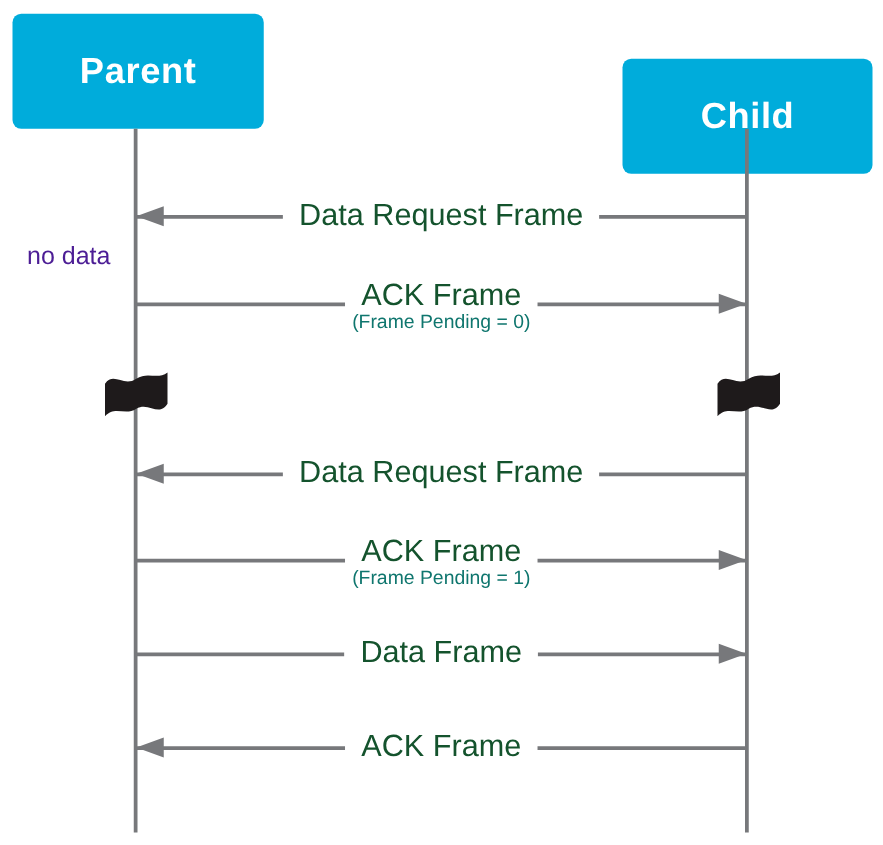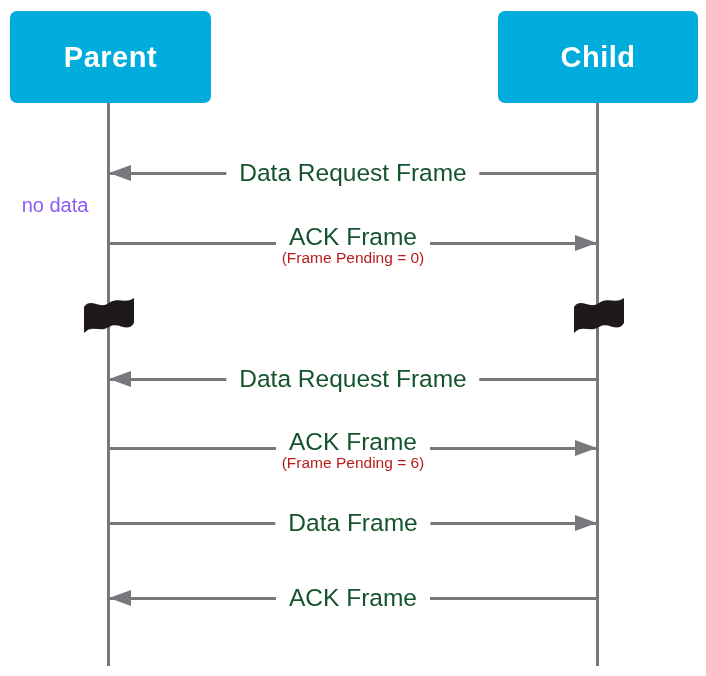--- a/index.html
+++ b/index.html
@@ -6,21 +6,21 @@
   .canvas{
     position:relative;width:706px;height:668px;background:#ffffff;overflow:hidden;
     font-family:"Liberation Sans","DejaVu Sans",sans-serif;
   }
   .actor{
     position:absolute;top:11px;height:92px;border-radius:7px;
     background:#00ACDB;color:#ffffff;display:flex;align-items:center;justify-content:center;
     font-size:29px;font-weight:700;letter-spacing:.5px;
   }
   .actor.parent{left:10px;width:201px;}
-  .actor.child{left:498px;width:200px;}
+  .actor.child{left:498px;width:200px;margin-top:36px;}
   .lifeline{
     position:absolute;top:103px;width:3px;height:563px;background:#77787B;
   }
   .lifeline.parent{left:107px;}
   .lifeline.child{left:596px;}
   .msg-row{position:absolute;left:108px;width:490px;height:0;}
   .msg-row .mline{
     position:absolute;left:0;right:0;top:-1px;height:2.5px;background:#77787B;
   }
   .arrowhead{position:absolute;top:-8.5px;width:0;height:0;
@@ -29,26 +29,26 @@
   .msg-row.dir-right .arrowhead{right:1px;border-left:22px solid #77787B;}
   .msg-row .lbl{
     position:absolute;left:50%;top:0;transform:translate(-50%,-50%);
     background:#ffffff;padding:0 13px;white-space:nowrap;
     font-size:24.5px;color:#14532d;line-height:1.15;
   }
   .msg-row.has-sub .lbl{top:-6px;}
   .msg-row .sub{
     position:absolute;left:50%;top:15px;transform:translate(-50%,-50%);
     background:#ffffff;padding:0 6px;white-space:nowrap;
-    font-size:15.5px;color:#b91c1c;
+    font-size:15.5px;color:#0f766e;
   }
   .msg-row .sub:empty{display:none;}
   .side-note{
     position:absolute;left:0;width:110px;text-align:center;
-    font-size:20px;color:#8b5cf6;line-height:26px;
+    font-size:20px;color:#4c1d95;line-height:26px;
   }
   .side-note.no-data{top:192px;}
   .side-note.data-available{top:383px;}
   .flag{position:absolute;width:52px;height:42px;}
   .flag.parent{left:83px;top:294px;}
   .flag.child{left:573px;top:294px;}
 </style>
 </head>
 <body>
 
@@ -95,21 +95,21 @@
     <div class="mline"></div>
     <div class="arrowhead"></div>
     <div class="lbl">Data Request Frame</div>
 
   </div>
 
   <div class="msg-row dir-right has-sub" style="top:448px">
     <div class="mline"></div>
     <div class="arrowhead"></div>
     <div class="lbl">ACK Frame</div>
-    <div class="sub">(Frame Pending = 6)</div>
+    <div class="sub">(Frame Pending = 1)</div>
   </div>
 
   <div class="msg-row dir-right" style="top:523px">
     <div class="mline"></div>
     <div class="arrowhead"></div>
     <div class="lbl">Data Frame</div>
 
   </div>
 
   <div class="msg-row dir-left" style="top:598px">

